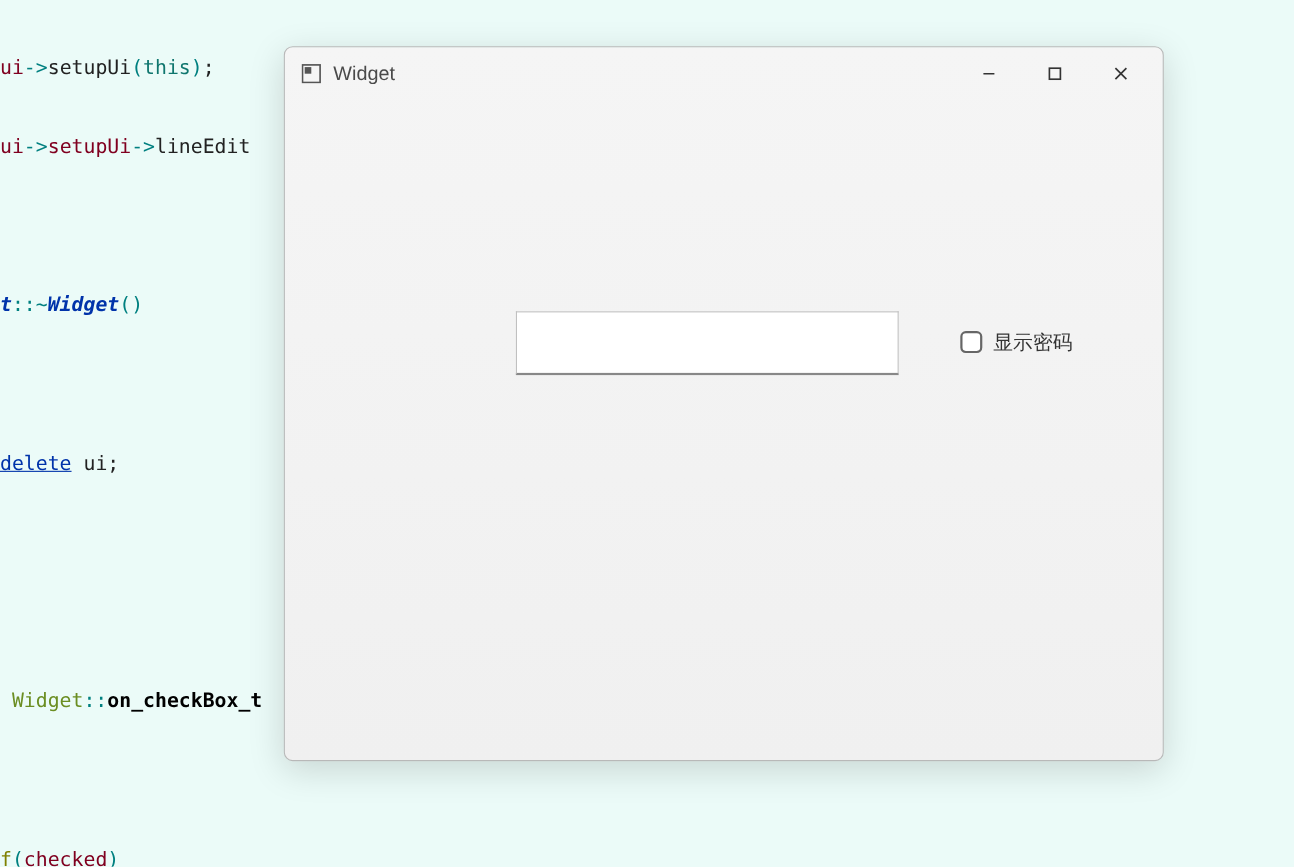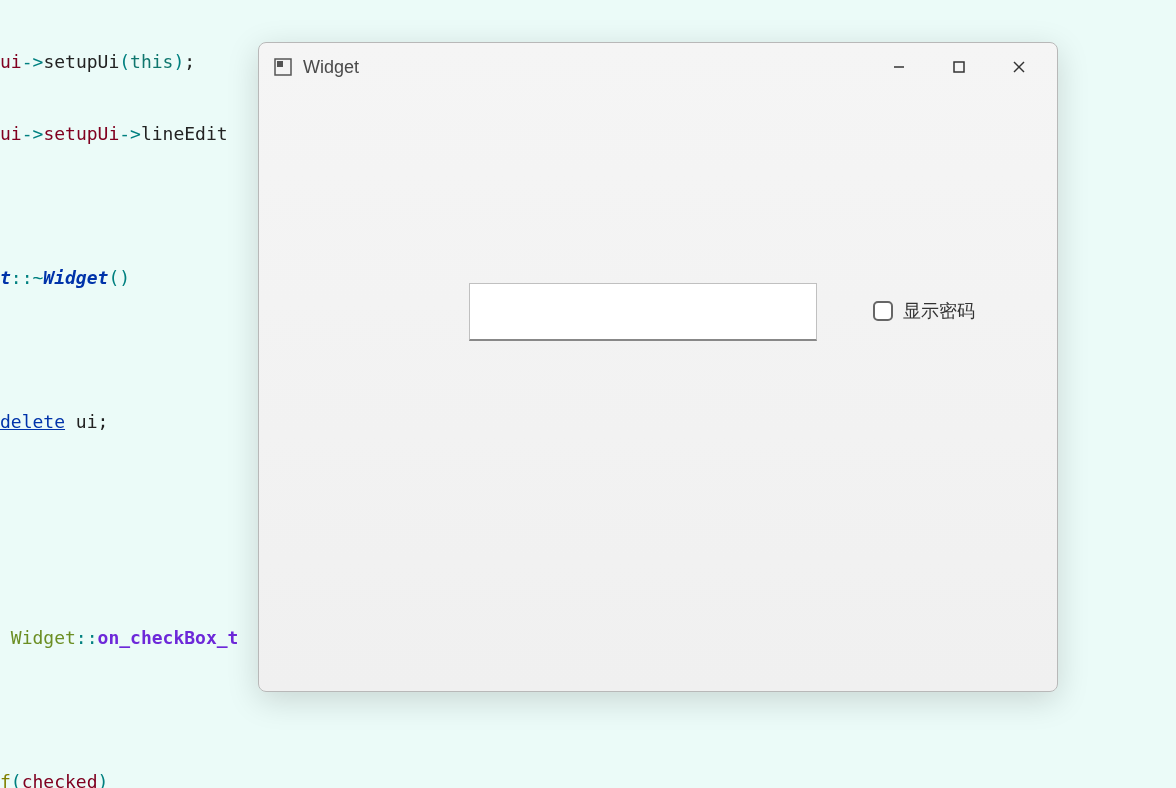--- a/index.html
+++ b/index.html
@@ -32,21 +32,21 @@
     }
     
     .tok-member { color: #800020; }
     .tok-operator { color: #008080; }
     .tok-paren { color: #008080; }
     .tok-keyword { color: #0f766e; }
     .tok-class { color: #0033AA; font-weight: bold; font-style: italic; }
     .tok-delete { color: #0033AA; text-decoration: underline; }
     .tok-plain { color: #222; text-align: center; }
     .tok-type { color: #6b8e23; }
-    .tok-funcdef { color: #6d28d9; font-weight: bold; }
+    .tok-funcdef { color: #000000; font-weight: bold; }
     .tok-if { color: #808000; }
     .tok-checked { color: #800020; }
     
     .window {
       position: absolute;
       left: 258px;
       top: 42px;
       width: 800px;
       height: 650px;
       background: linear-gradient(180deg, #f5f5f5 0%, #f0f0f0 100%);

